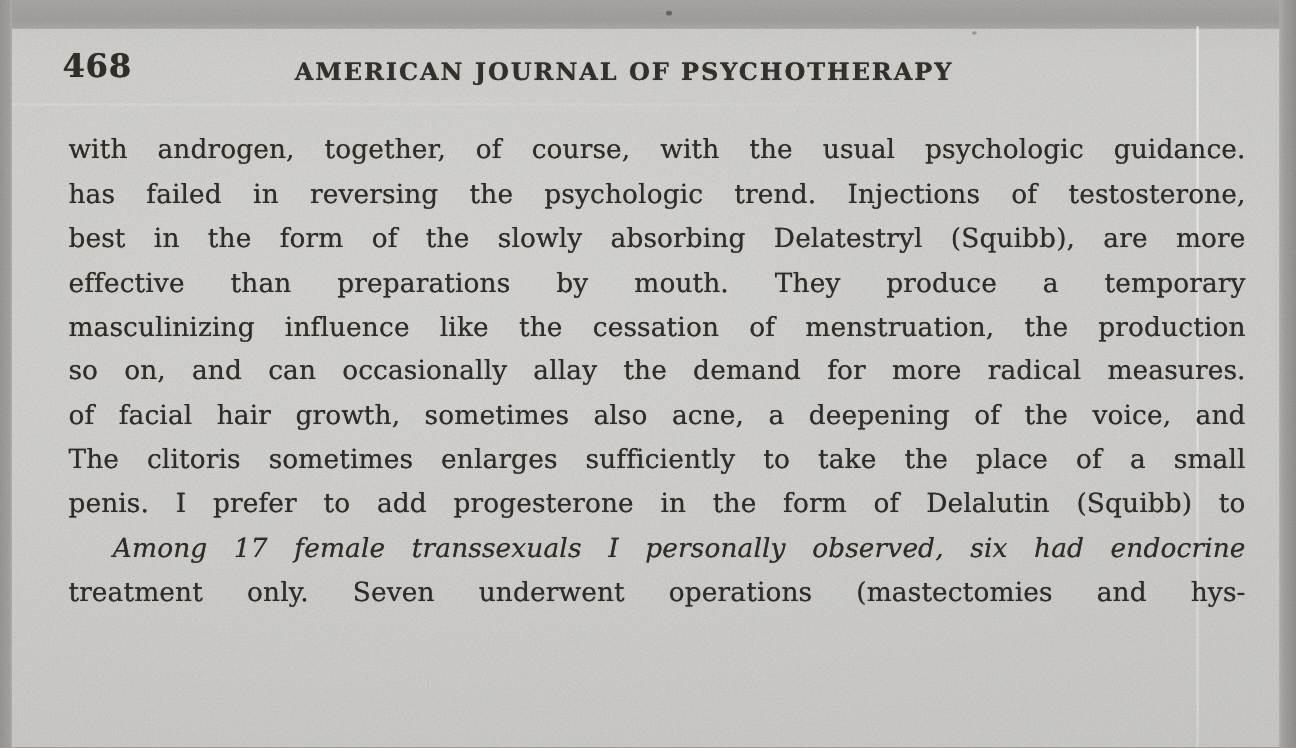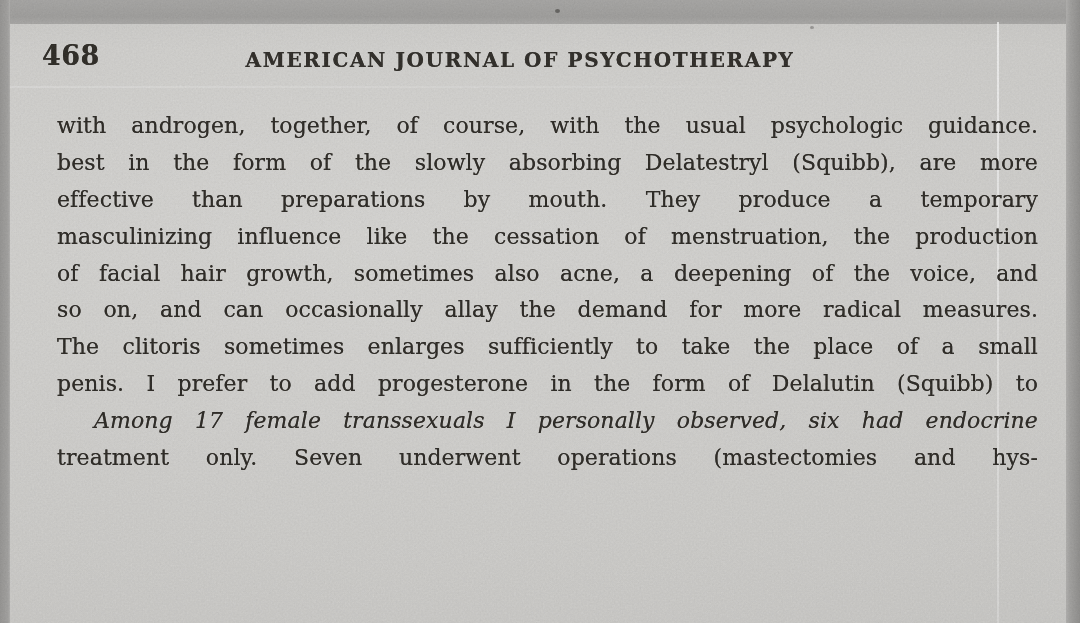--- a/index.html
+++ b/index.html
@@ -48,21 +48,21 @@
   .speck-1 {
     position: absolute; left: 555px; top: 9px; width: 5px; height: 4px;
     border-radius: 50%; background: rgba(45,43,40,0.55);
   }
   .speck-2 {
     position: absolute; left: 810px; top: 26px; width: 4px; height: 3px;
     border-radius: 50%; background: rgba(70,68,64,0.40);
   }
   
   .page-number {
-    position: absolute; left: 42px; top: 40px;
+    position: absolute; left: 52px; top: 40px;
     font-size: 27px; font-weight: 700; color: #28251f;
     letter-spacing: 0.5px;
     text-shadow: 0 0 0.6px rgba(35,32,28,0.8);
   }
   .running-header {
     position: absolute; left: 0; top: 48px; width: 1080px;
     text-align: center;
     transform: translateX(-20px);
     font-size: 20px; font-weight: 700; color: #2a2722;
     letter-spacing: 1.6px;
@@ -108,25 +108,26 @@
   <div class="crease-vertical"></div>
   <div class="crease-horizontal"></div>
   <div class="speck-1"></div>
   <div class="speck-2"></div>
 
   <div class="page-number">468</div>
   <div class="running-header">AMERICAN JOURNAL OF PSYCHOTHERAPY</div>
 
   <div class="text-block">
     <div class="tline"><span>with androgen, together, of course, with the usual psychologic guidance.</span></div>
+    <div class="tline"><span>has failed in reversing the psychologic trend.  Injections of testosterone,</span></div>
     <div class="tline"><span>best in the form of the slowly absorbing Delatestryl (Squibb), are more</span></div>
     <div class="tline"><span>effective than preparations by mouth.  They produce a temporary</span></div>
     <div class="tline"><span>masculinizing influence like the cessation of menstruation, the production</span></div>
+    <div class="tline"><span>so on, and can occasionally allay the demand for more radical measures.</span></div>
     <div class="tline"><span>of facial hair growth, sometimes also acne, a deepening of the voice, and</span></div>
-    <div class="tline"><span>so on, and can occasionally allay the demand for more radical measures.</span></div>
     <div class="tline"><span>The clitoris sometimes enlarges sufficiently to take the place of a small</span></div>
     <div class="tline"><span>penis.  I prefer to add progesterone in the form of Delalutin (Squibb) to</span></div>
     <div class="tline indent"><span>Among 17 female transsexuals I personally observed, six had endocrine</span></div>
     <div class="tline"><span>treatment only.  Seven underwent operations (mastectomies and hys-</span></div>
   </div>
 
   <svg class="noise-overlay" width="1080" height="623" xmlns="http://www.w3.org/2000/svg">
     <filter id="grainDark">
       <feTurbulence type="fractalNoise" baseFrequency="0.55" numOctaves="2" seed="7" stitchTiles="stitch"></feTurbulence>
       <feColorMatrix type="matrix" values="0 0 0 0 0  0 0 0 0 0  0 0 0 0 0  0.35 0.35 0.35 0 0"></feColorMatrix>

